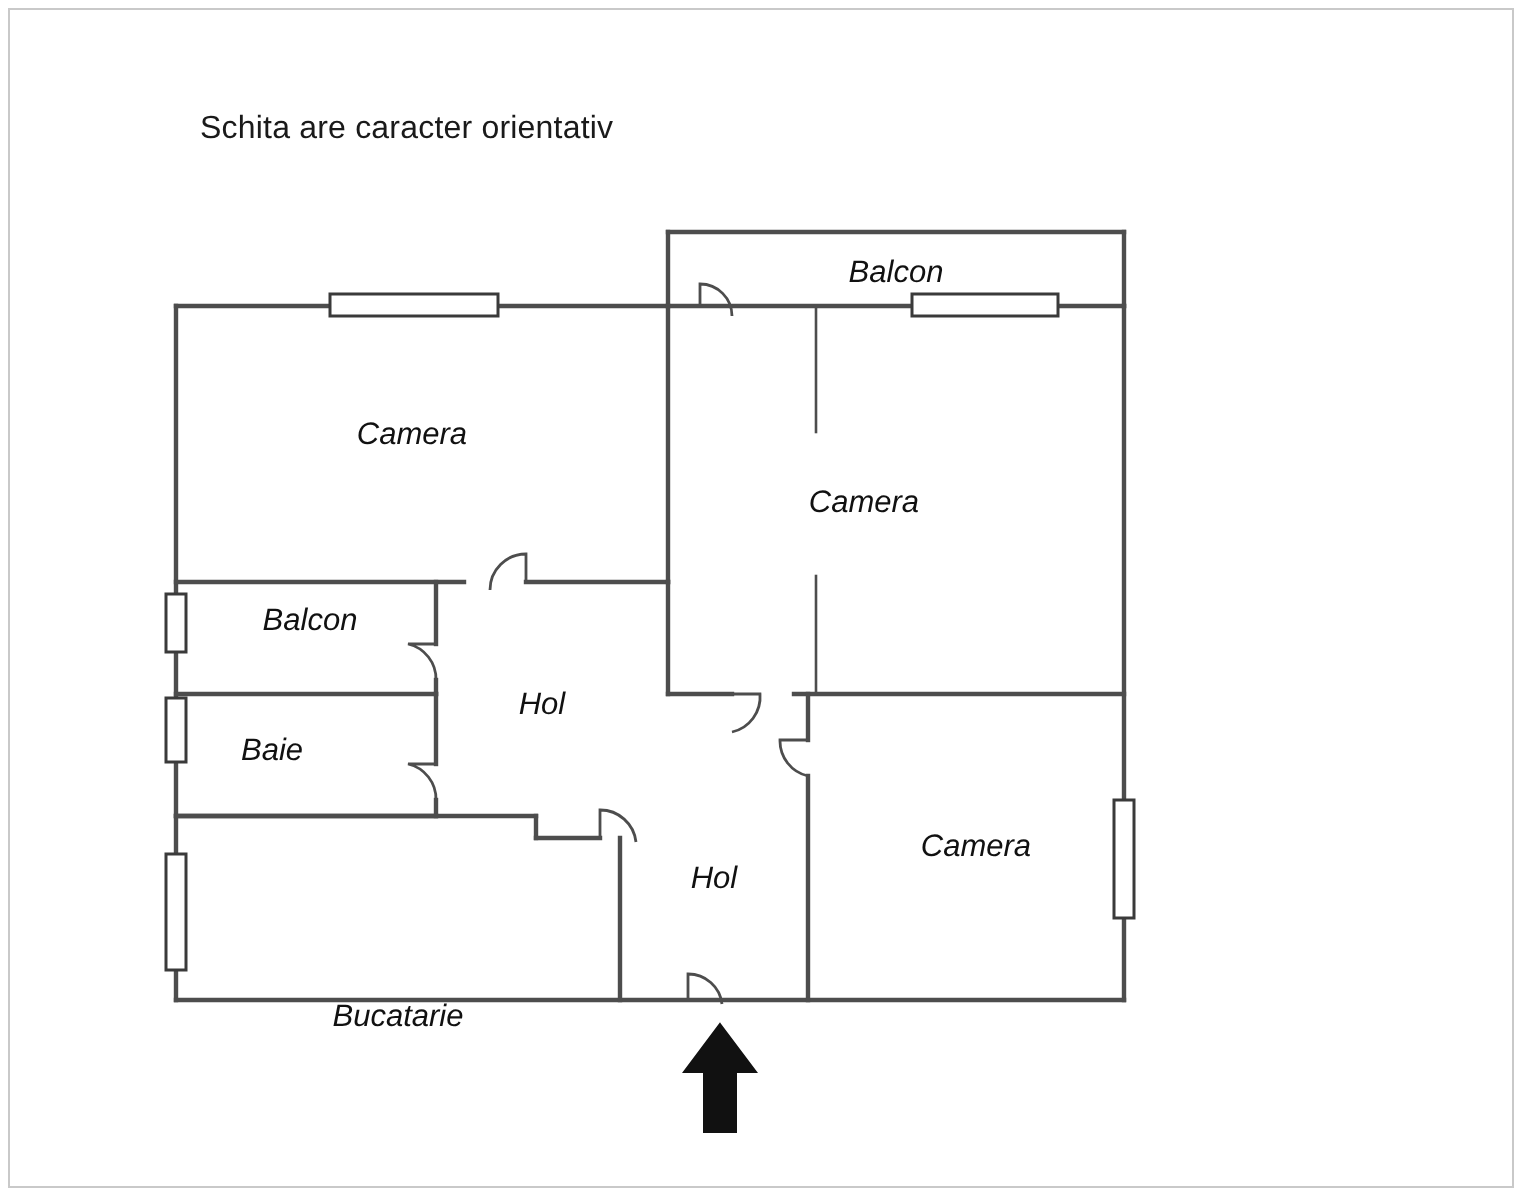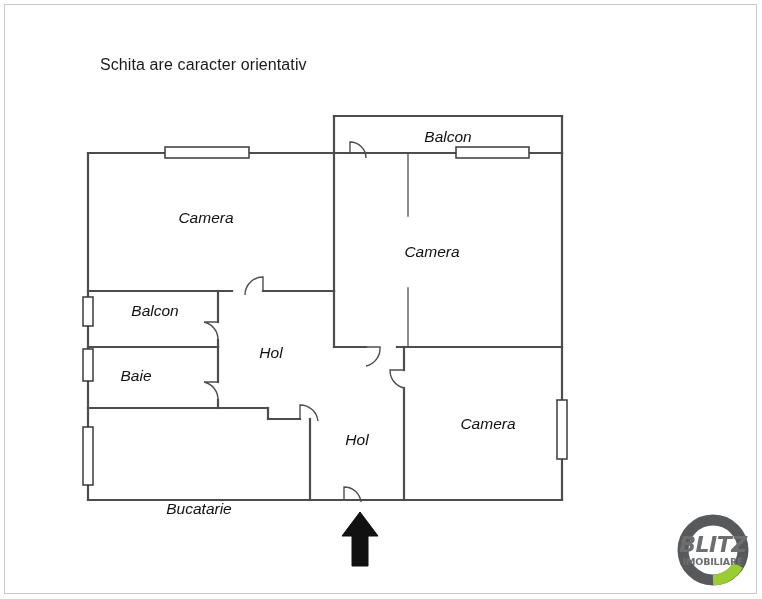--- a/index.html
+++ b/index.html
@@ -174,24 +174,14 @@
   <div class="room-label" style="left:136px; top:376px;text-align:right;">Baie</div>
 
   <div class="room-label" style="left:271px; top:353px;">Hol</div>
 
   <div class="room-label" style="left:357px; top:440px;">Hol</div>
 
   <div class="room-label" style="left:488px; top:424px;">Camera</div>
 
   <div class="room-label" style="left:199px; top:465px;margin-top:44px;">Bucatarie</div>
 
-  <div id="logo">
-    <svg id="logo-ring-svg" width="82" height="78" viewBox="0 0 82 78">
-      <circle cx="41" cy="39" r="30" fill="none" stroke="#58595b" stroke-width="11"></circle>
-      <path d="M 66.0 54.0 A 30 30 0 0 1 41 69" fill="none" stroke="#9acd32" stroke-width="11" stroke-linecap="butt"></path>
-    </svg>
-    <div id="logo-text-wrap">
-      <span id="logo-word-blitz">BLITZ</span>
-      <span id="logo-word-imobiliare">IMOBILIARE</span>
-    </div>
-  </div>
 
 </div>
 
 </body></html>

